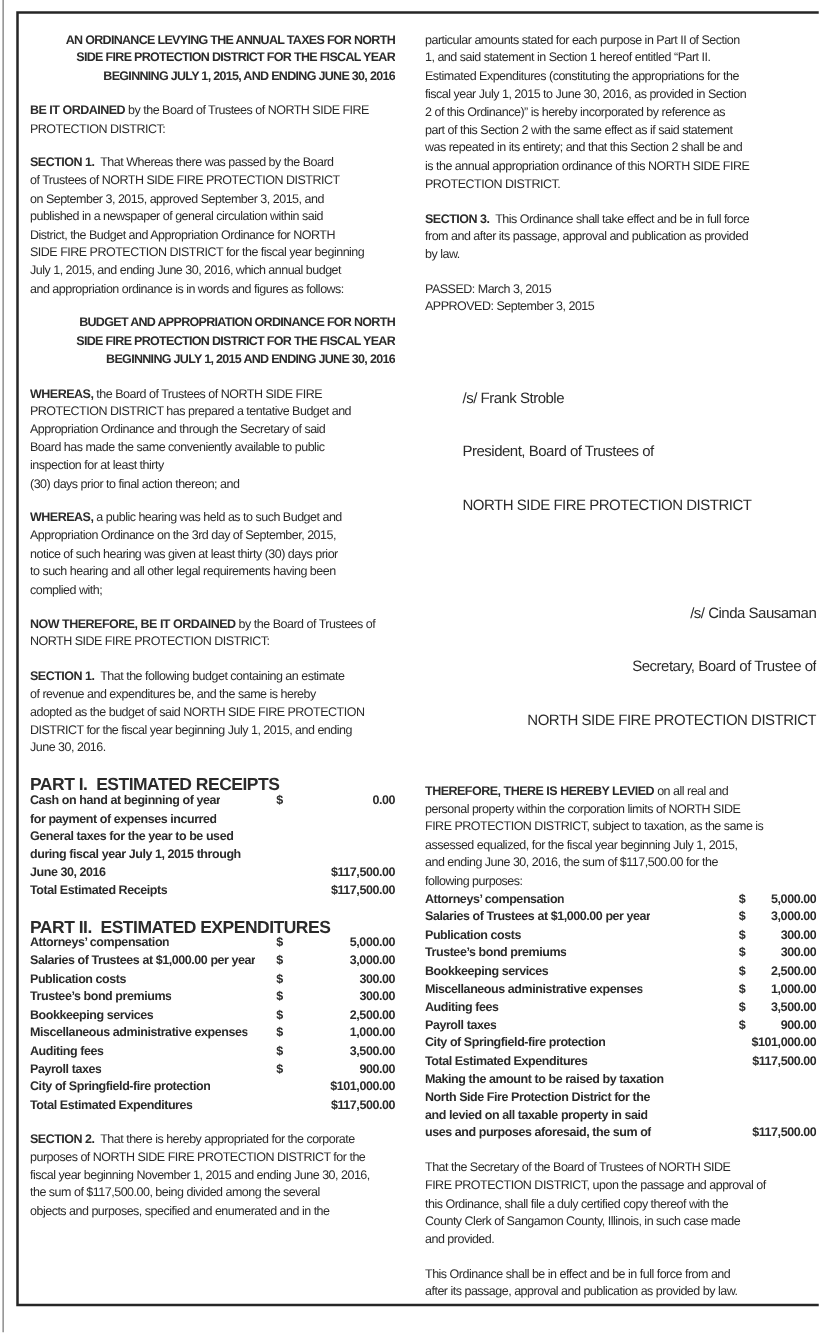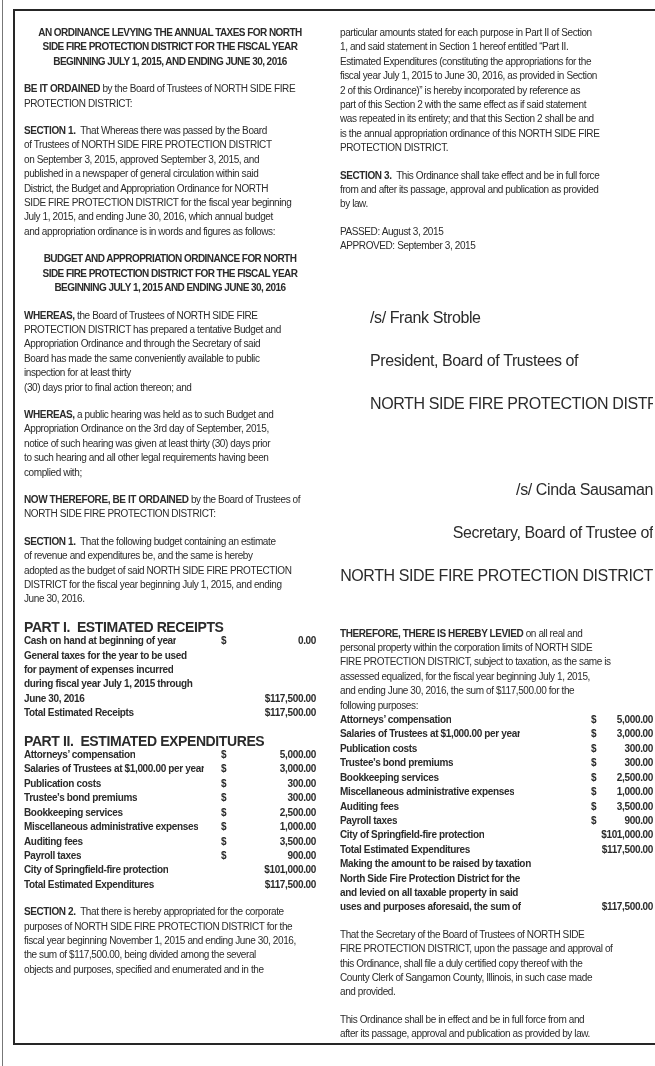--- a/index.html
+++ b/index.html
@@ -9,30 +9,30 @@
     font-family:"Liberation Sans", sans-serif;
   }
   .page-edge-line{position:absolute;left:2px;top:0;width:1px;height:1066px;background:#777;}
   .notice-border{position:absolute;left:13px;top:9px;width:660px;height:1032px;border:2px solid #262626;background:#fff;}
   .content{position:absolute;left:15px;top:11px;width:638px;box-sizing:border-box;
     padding:15px 0 0 9px;display:flex;gap:24px;}
   .col-left{width:292px;overflow:hidden;}
   .col-right{flex:1;overflow:hidden;}
   .para{white-space:pre;font-size:10px;letter-spacing:-0.4px;line-height:14.4px;margin:0 0 13px 0;}
   .lead{font-weight:bold;}
-  .title{font-weight:bold;text-align:center;white-space:pre;font-size:10px;letter-spacing:-0.55px;line-height:14.4px;margin:0 0 13px 0;}
+  .title{font-weight:bold;text-align:right;white-space:pre;font-size:10px;letter-spacing:-0.55px;line-height:14.4px;margin:0 0 13px 0;}
   .b-head{font-weight:bold;font-size:14px;letter-spacing:-0.4px;line-height:14.4px;white-space:pre;}
   .rows{margin:0;}
   .mb{margin-bottom:13px;}
   .row{display:flex;justify-content:space-between;font-size:10px;letter-spacing:-0.35px;line-height:14.4px;font-weight:bold;}
   .row .lbl{white-space:pre;overflow:hidden;}
   .amt{display:flex;justify-content:space-between;flex-shrink:0;}
   .amt-l{width:95px;}
   .amt-r{width:62px;}
-  .sig{font-size:16px;letter-spacing:-0.4px;line-height:14.4px;white-space:pre;margin:0;}
+  .sig{font-size:12px;letter-spacing:-0.4px;line-height:14.4px;white-space:pre;margin:0;}
   .ind30{padding-left:30px;}
   .gap-big{margin-top:28px;}
   .gap{margin-top:14px;}
   .gap-b{margin-bottom:14px;text-align:right;}
 </style>
 </head>
 <body>
 
 <div class="page-edge-line"></div>
 <div class="notice-border"></div>
@@ -86,28 +86,28 @@
       <div class="b-head">PART I.  ESTIMATED RECEIPTS</div>
       <div class="rows">
           <div class="row">
           <span class="lbl">Cash on hand at beginning of year</span>
           <span class="amt amt-l">
               <span>$</span>
               <span>0.00</span>
             </span>
         </div>
           <div class="row">
+          <span class="lbl">for payment of expenses incurred</span>
+          <span class="amt amt-l">
+              <span></span>
+              <span></span>
+            </span>
+        </div>
+          <div class="row">
           <span class="lbl">General taxes for the year to be used</span>
-          <span class="amt amt-l">
-              <span></span>
-              <span></span>
-            </span>
-        </div>
-          <div class="row">
-          <span class="lbl">for payment of expenses incurred</span>
           <span class="amt amt-l">
               <span></span>
               <span></span>
             </span>
         </div>
           <div class="row">
           <span class="lbl">during fiscal year July 1, 2015 through</span>
           <span class="amt amt-l">
               <span></span>
               <span></span>
@@ -221,21 +221,21 @@
 2 of this Ordinance)” is hereby incorporated by reference as
 part of this Section 2 with the same effect as if said statement
 was repeated in its entirety; and that this Section 2 shall be and
 is the annual appropriation ordinance of this NORTH SIDE FIRE
 PROTECTION DISTRICT.</p>
 
     <p class="para"><b class="lead">SECTION 3.</b><span>  This Ordinance shall take effect and be in full force
 from and after its passage, approval and publication as provided
 by law.</span></p>
 
-    <p class="para">PASSED: August 3, 2015
+    <p class="para">PASSED: March 3, 2015
 APPROVED: September 3, 2015</p>
 
     <div class="sig gap-big">
       <div class="ind30">/s/ Frank Stroble</div>
       <div class="ind30">President, Board of Trustees of</div>
       <div class="ind30">NORTH SIDE FIRE PROTECTION DISTRICT</div>
     </div>
 
     <div class="sig gap gap-b">
       <div>/s/ Cinda Sausaman</div>

